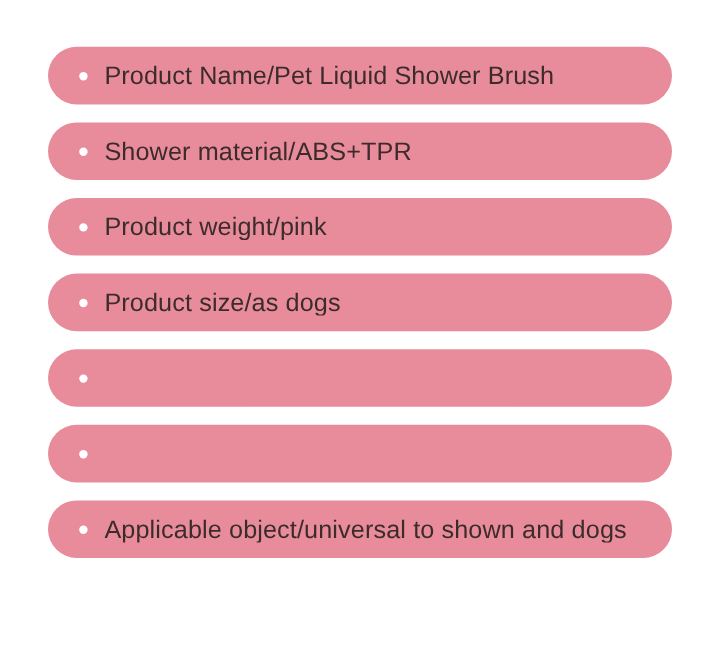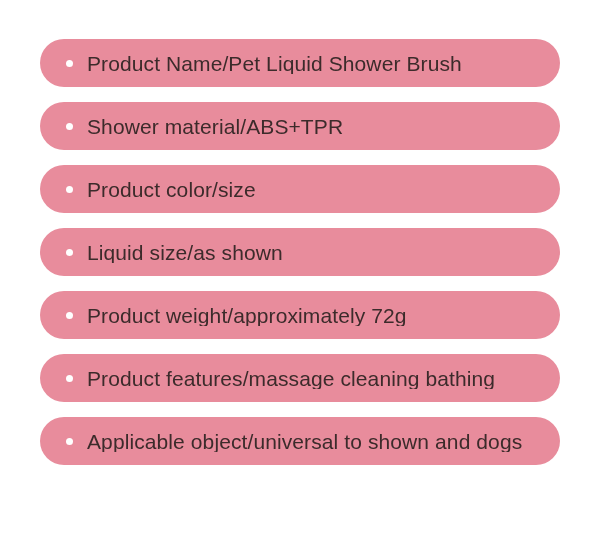--- a/index.html
+++ b/index.html
@@ -76,36 +76,34 @@
       <span class="spec-text">Product Name/Pet Liquid Shower Brush</span>
     </li>
 
     <li class="spec-pill">
       <span class="bullet-dot"></span>
       <span class="spec-text">Shower material/ABS+TPR</span>
     </li>
 
     <li class="spec-pill">
       <span class="bullet-dot"></span>
-      <span class="spec-text">Product color/size</span>
+      <span class="spec-text">Product weight/pink</span>
     </li>
 
     <li class="spec-pill">
       <span class="bullet-dot"></span>
-      <span class="spec-text">Liquid size/as shown</span>
+      <span class="spec-text">Product size/as dogs</span>
     </li>
 
     <li class="spec-pill">
       <span class="bullet-dot"></span>
-      <span class="spec-text">Product weight/approximately 72g</span>
     </li>
 
     <li class="spec-pill">
       <span class="bullet-dot"></span>
-      <span class="spec-text">Product features/massage cleaning bathing</span>
     </li>
 
     <li class="spec-pill">
       <span class="bullet-dot"></span>
       <span class="spec-text">Applicable object/universal to shown and dogs</span>
     </li>
 
   </ul>
 </div>
 

